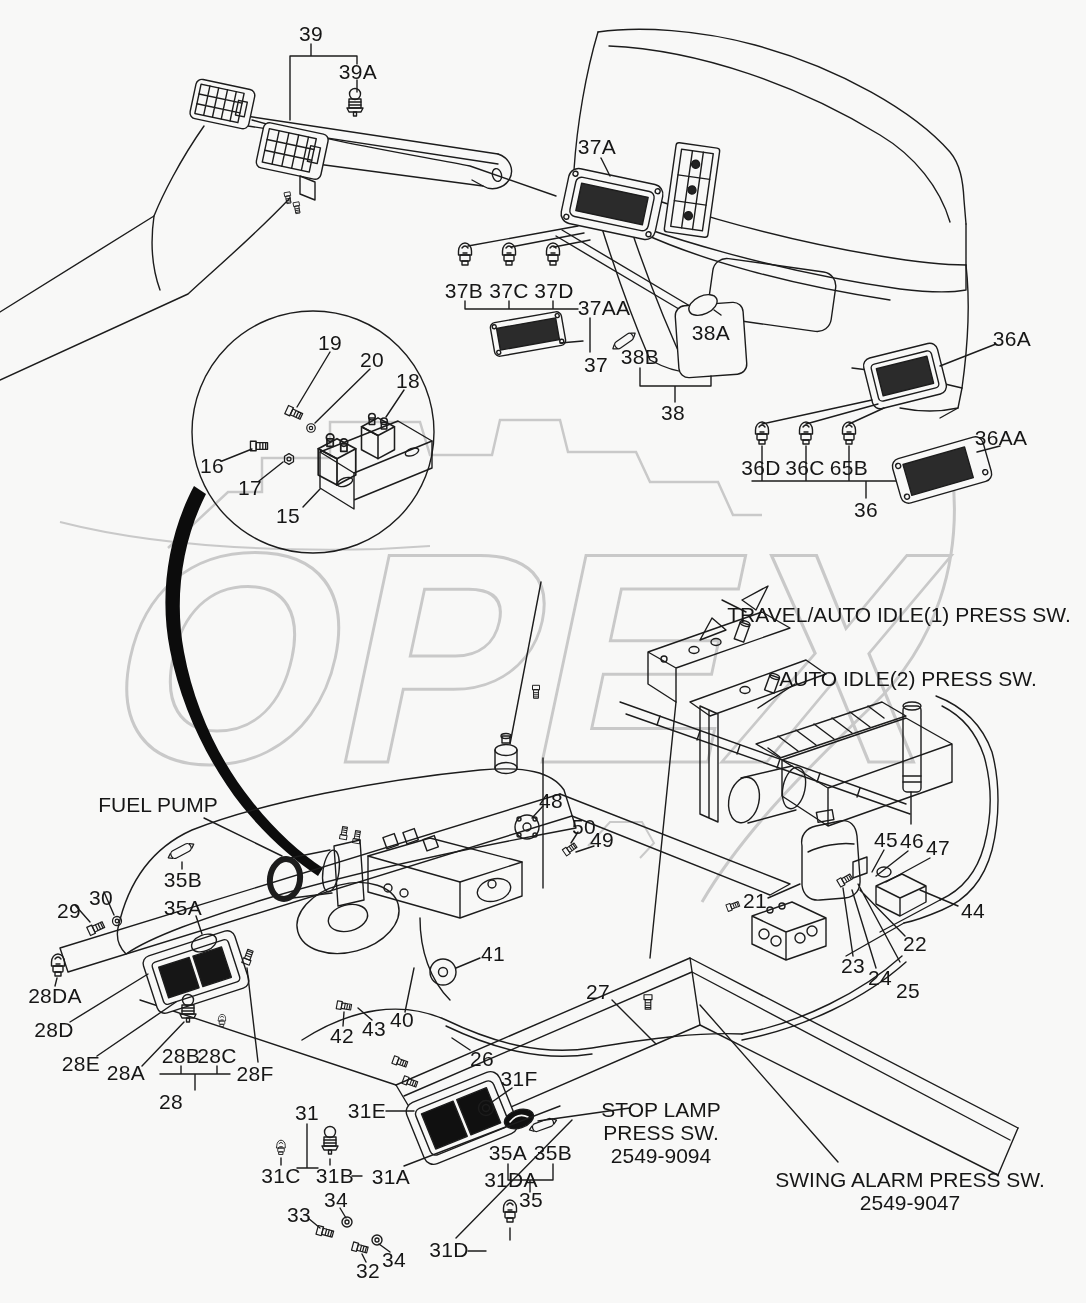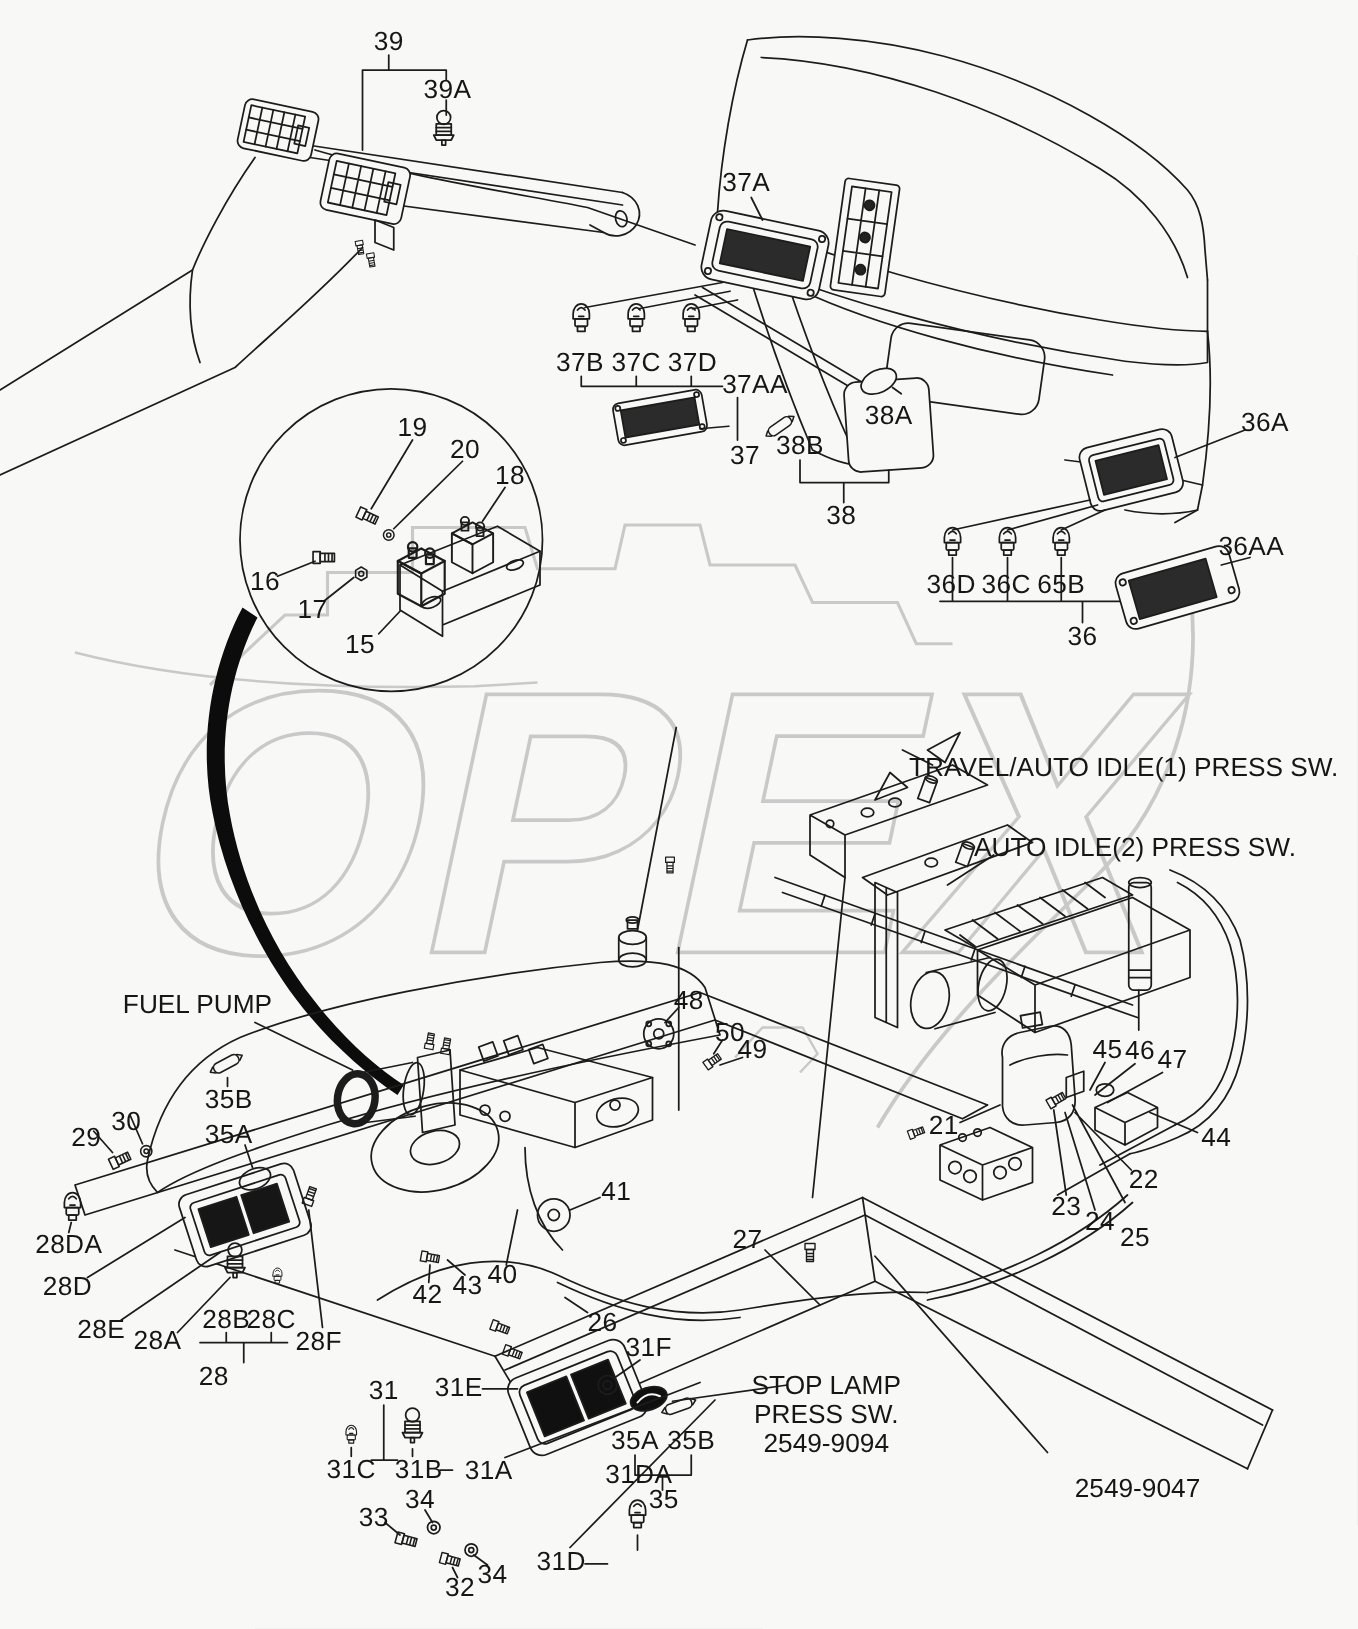--- a/index.html
+++ b/index.html
@@ -459,17 +459,18 @@
       </div>
       <div class="callout" style="left: 158px; top: 804px;">
         <div>FUEL PUMP</div>
       </div>
       <div class="callout" style="left: 661px; top: 1132px;">
         <div>STOP LAMP</div>
         <div>PRESS SW.</div>
         <div>2549-9094</div>
       </div>
       <div class="callout" style="left: 910px; top: 1191px;">
+        <div>SWING ALARM PRESS SW.</div>
         <div>2549-9047</div>
       </div>
     </div>
 
 </div>
 
 </body></html>

